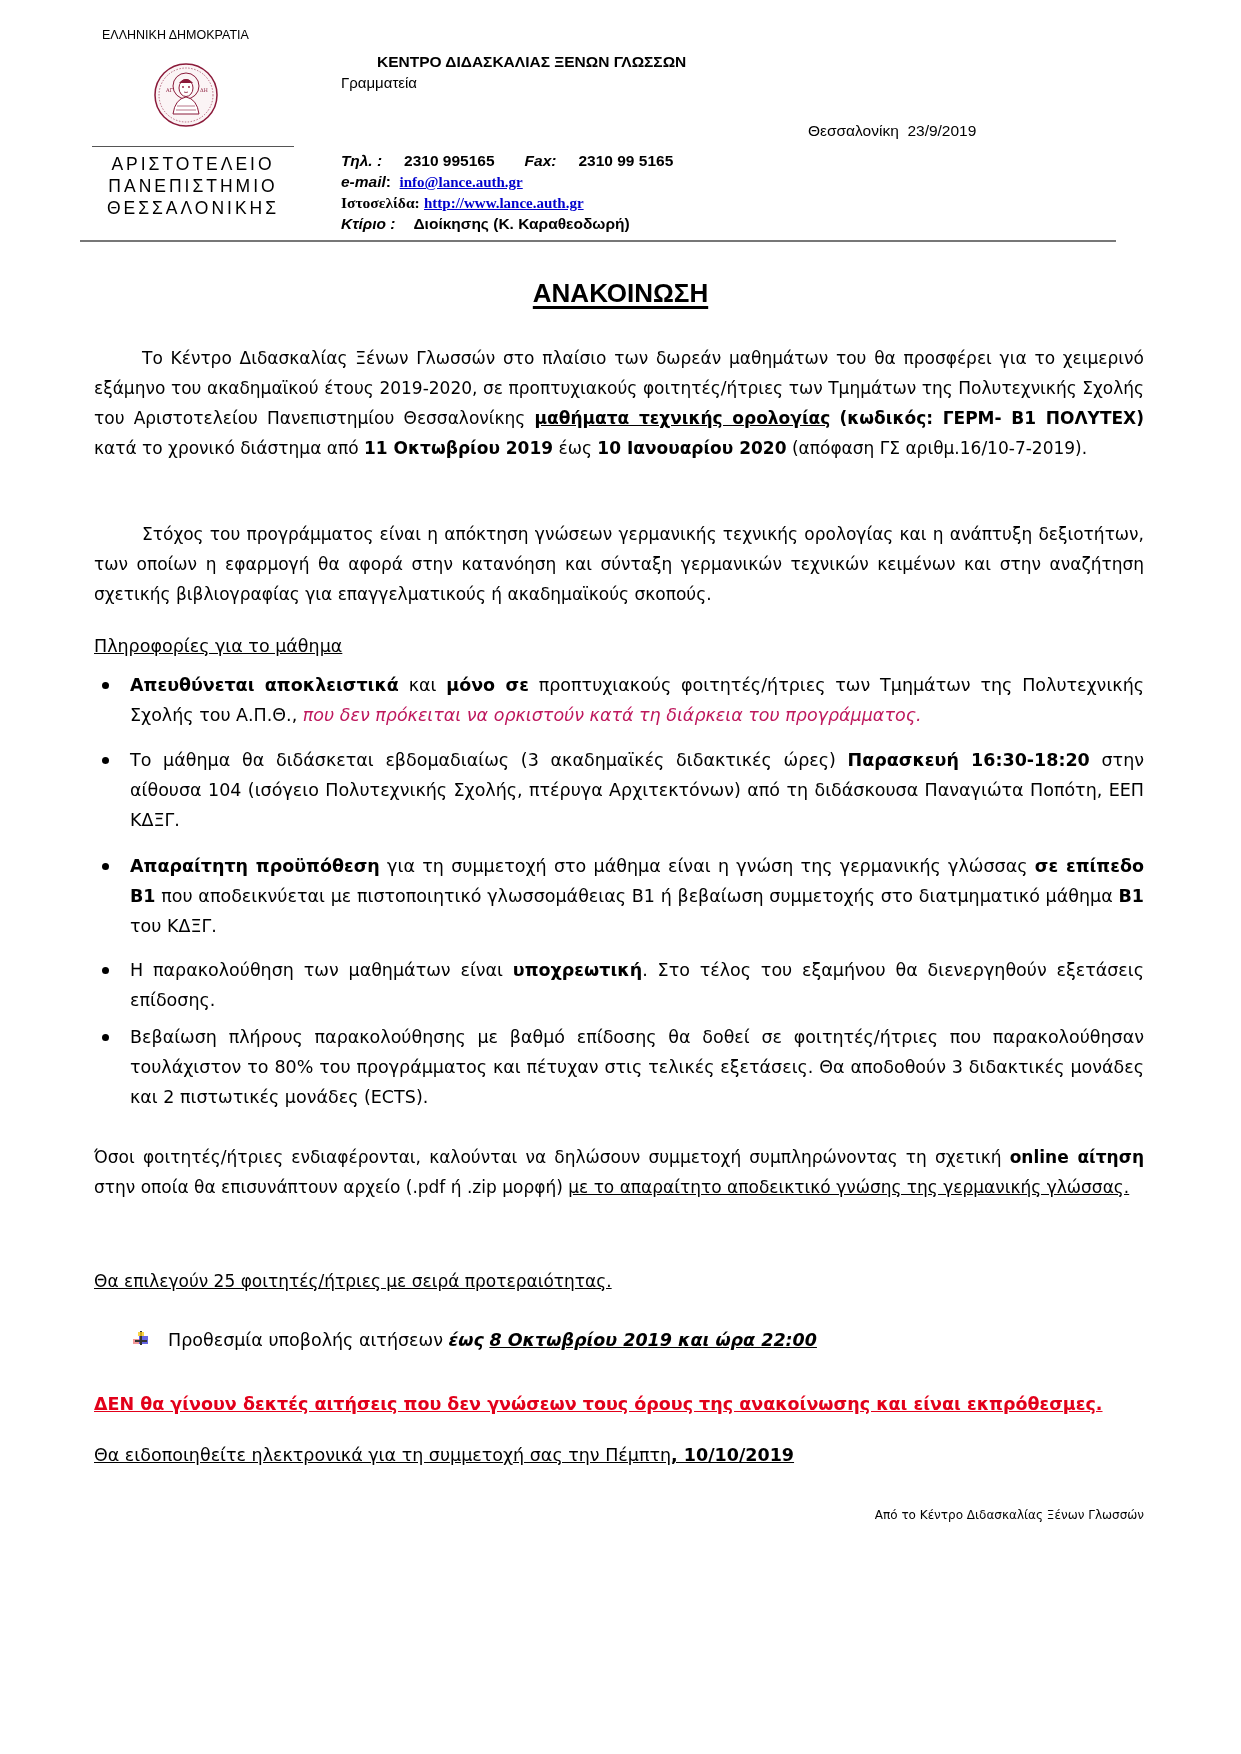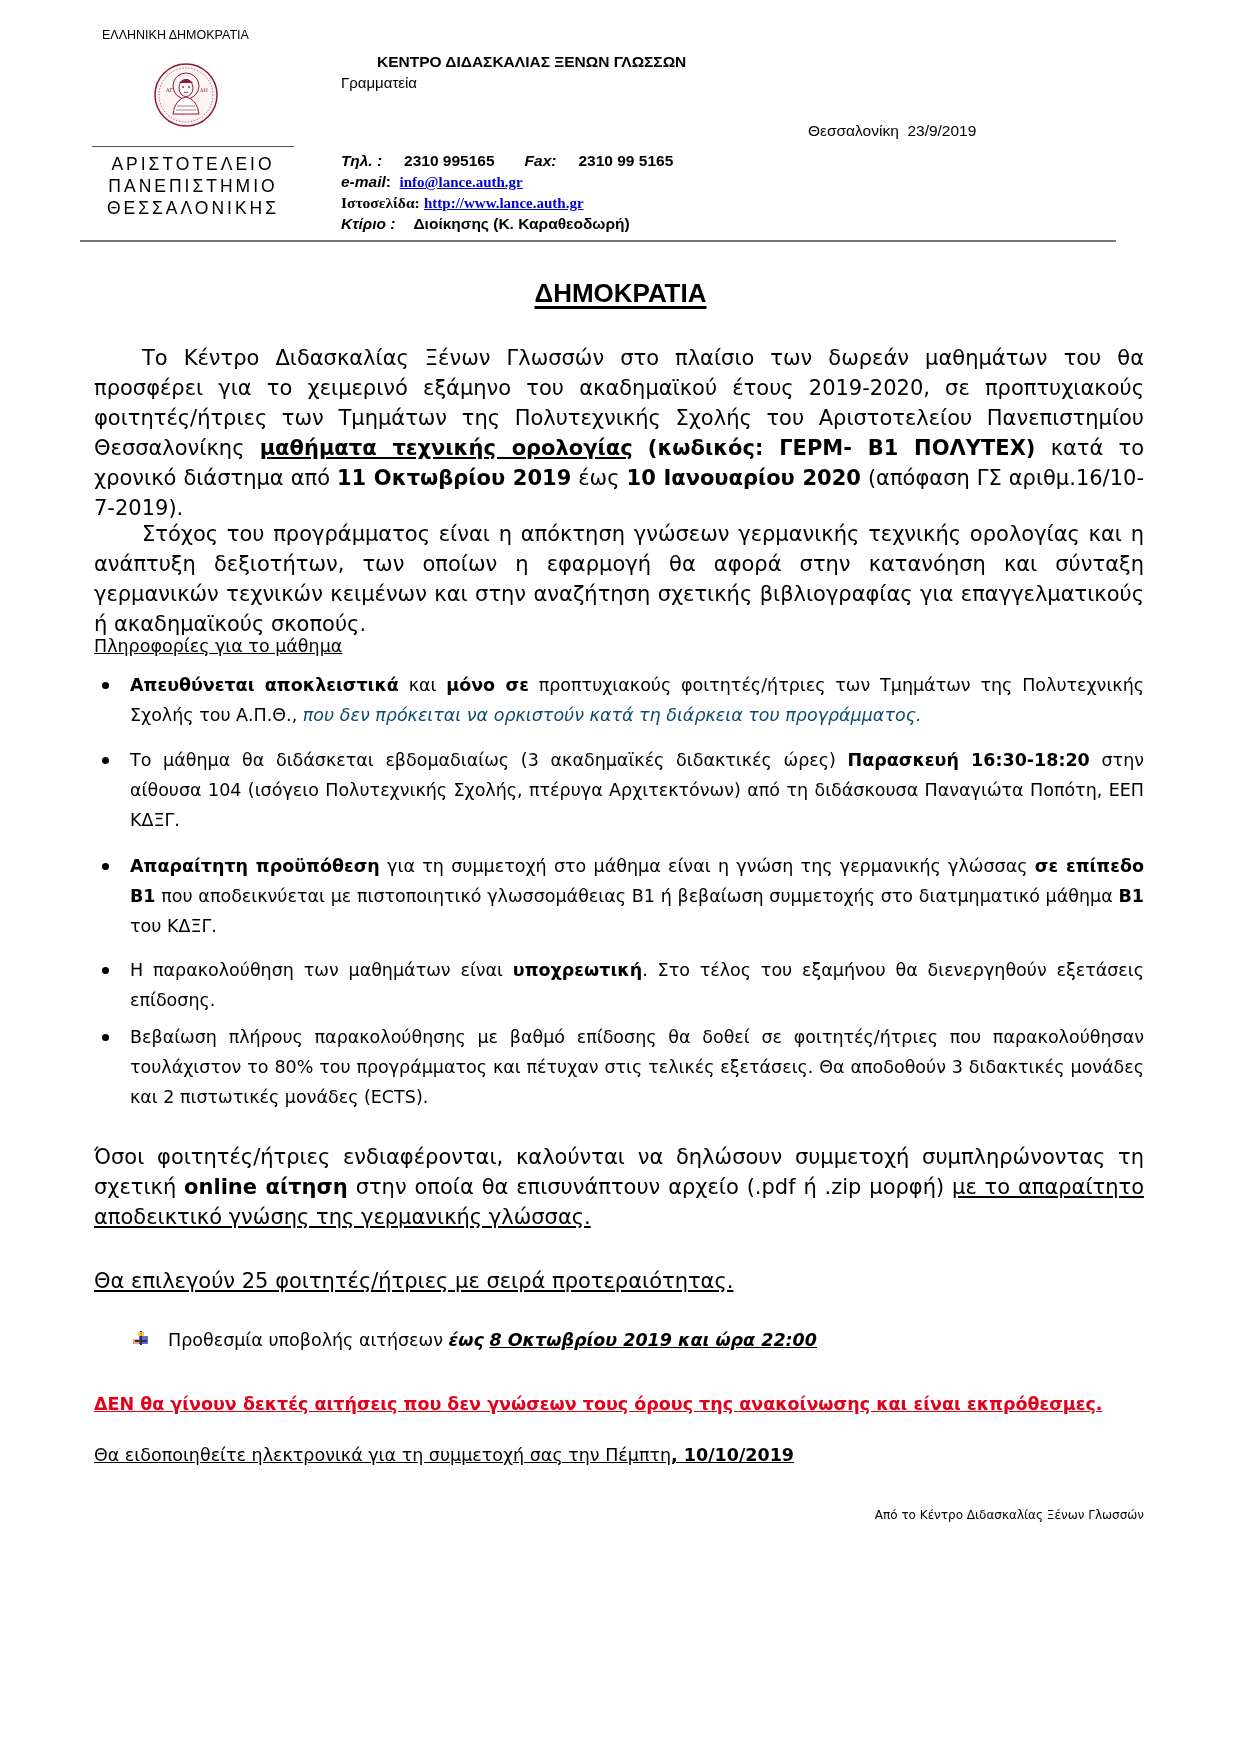--- a/index.html
+++ b/index.html
@@ -26,25 +26,25 @@
   .gap-3 { display: inline-block; width: 18px; }
 
   #place-date { position: absolute; left: 808px; top: 122px; font-size: 15.5px; }
   #header-rule { position: absolute; left: 80px; top: 240px; width: 1036px; border-top: 2px solid #777; }
 
   
   #title { position: absolute; left: 0; width: 1241px; top: 278px; text-align: center; font-size: 26px; font-weight: bold; }
   #title span { text-decoration: underline; text-decoration-thickness: 3px; text-underline-offset: 4px; }
 
   
-  .para { position: absolute; left: 94px; width: 1050px; font-size: 21px; line-height: 30px; text-align: justify; }
+  .para { position: absolute; left: 94px; width: 1050px; font-size: 17px; line-height: 30px; text-align: justify; }
   .indent { text-indent: 48px; }
   b { font-weight: bold; }
   .u { text-decoration: underline; }
-  .red-italic { color: #0c4a6e; font-style: italic; }
+  .red-italic { color: #be185d; font-style: italic; }
   #p1 { top: 343px; }
   #p2 { top: 519px; }
   #info-heading { position: absolute; left: 94px; top: 636px; font-size: 17.5px; text-decoration: underline; }
 
   .bullets { position: absolute; left: 94px; width: 1050px; margin: 0; padding: 0; list-style: none; }
   .bullets li { position: relative; padding-left: 36px; font-size: 17.5px; line-height: 30px; text-align: justify; margin-bottom: 8px; }
   .bullet-dot { position: absolute; left: 8px; top: 12px; width: 7px; height: 7px; border-radius: 50%; background: #000; }
 
   #b1 { top: 670px; }
   #b2 { top: 745px; }
@@ -107,21 +107,21 @@
     <span class="lbl">Κτίριο :</span><span class="gap-3"></span><span>Διοίκησης (Κ. Καραθεοδωρή)</span>
   </div>
 </div>
 
 <div id="place-date" class="sans">
   <span>Θεσσαλονίκη</span>&nbsp; <span>23/9/2019</span>
 </div>
 
 <div id="header-rule"></div>
 
-<div id="title" class="sans"><span>ΔΗΜΟΚΡΑΤΙΑ</span></div>
+<div id="title" class="sans"><span>ΑΝΑΚΟΙΝΩΣΗ</span></div>
 
 <div id="p1" class="para indent body-font"><span>Το Κέντρο Διδασκαλίας Ξένων Γλωσσών στο πλαίσιο των δωρεάν μαθημάτων του θα προσφέρει για το χειμερινό εξάμηνο του ακαδημαϊκού έτους 2019-2020, σε προπτυχιακούς φοιτητές/ήτριες των Τμημάτων της Πολυτεχνικής Σχολής του Αριστοτελείου Πανεπιστημίου Θεσσαλονίκης </span><b class="u">μαθήματα τεχνικής ορολογίας</b> <b>(κωδικός: ΓΕΡΜ- Β1 ΠΟΛΥΤΕΧ)</b><span> κατά το χρονικό διάστημα από </span><b>11 Οκτωβρίου 2019</b><span> έως </span><b>10 Ιανουαρίου 2020</b><span> (απόφαση ΓΣ αριθμ.16/10-7-2019).</span></div>
 
 <div id="p2" class="para indent body-font">Στόχος του προγράμματος είναι η απόκτηση γνώσεων γερμανικής τεχνικής ορολογίας και η ανάπτυξη δεξιοτήτων, των οποίων η εφαρμογή θα αφορά στην κατανόηση και σύνταξη γερμανικών τεχνικών κειμένων και στην αναζήτηση σχετικής βιβλιογραφίας για επαγγελματικούς ή ακαδημαϊκούς σκοπούς.</div>
 
 <div id="info-heading" class="body-font">Πληροφορίες για το μάθημα</div>
 
 <ul id="b1" class="bullets body-font">
   <li><span class="bullet-dot"></span><b>Απευθύνεται αποκλειστικά</b><span> και </span><b>μόνο σε</b><span> προπτυχιακούς φοιτητές/ήτριες των Τμημάτων της Πολυτεχνικής Σχολής του Α.Π.Θ., </span><span class="red-italic">που δεν πρόκειται να ορκιστούν κατά τη διάρκεια του προγράμματος.</span></li>
 </ul>

